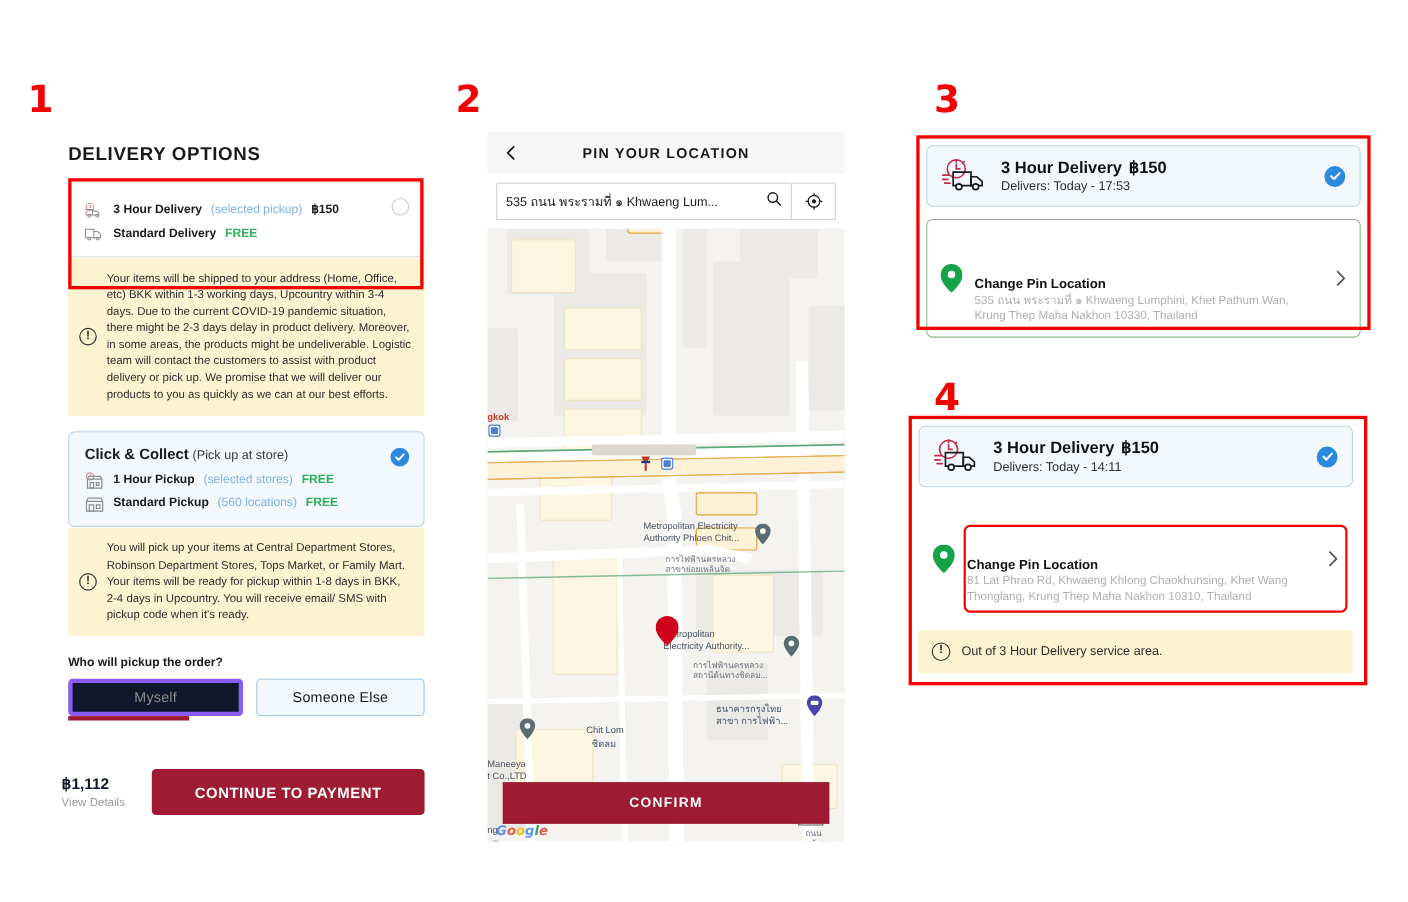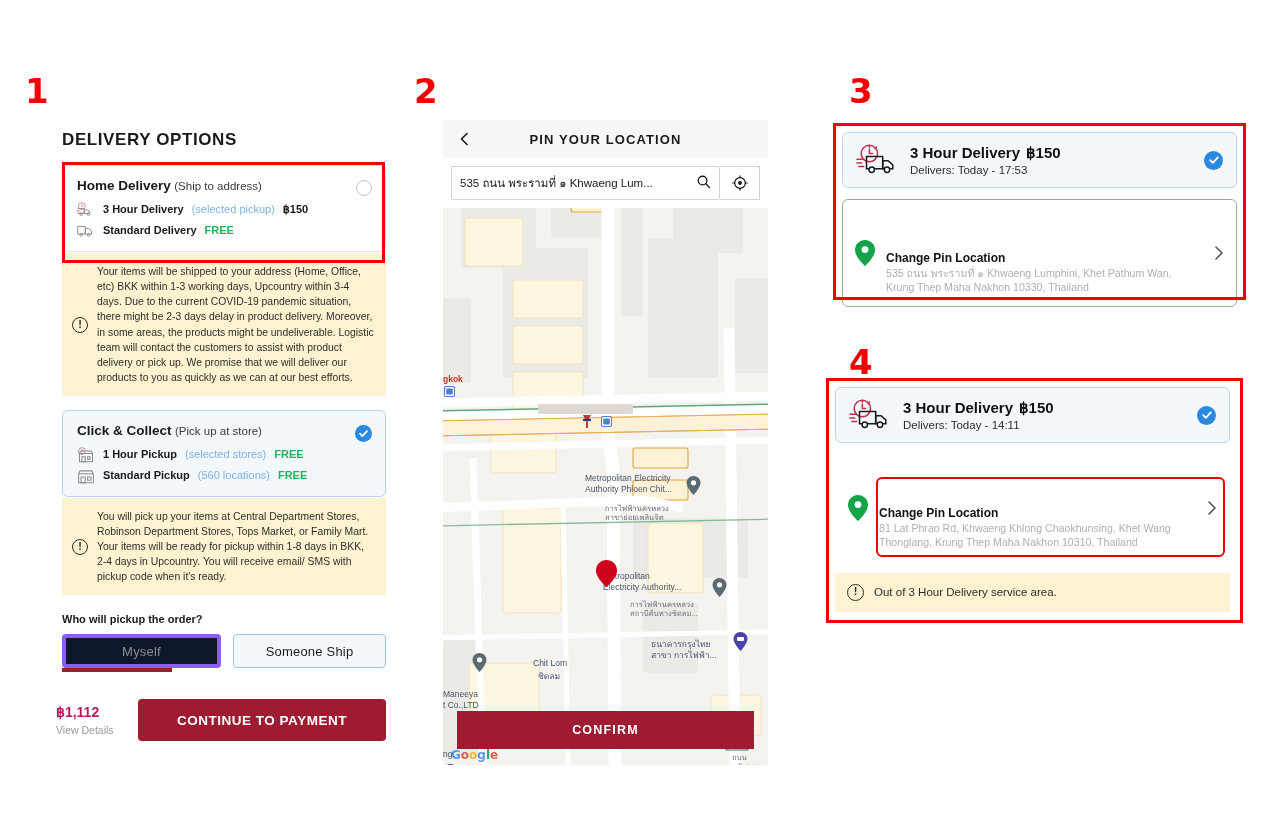--- a/index.html
+++ b/index.html
@@ -109,21 +109,21 @@
   .myself-underline {
     position: absolute; left: 0; bottom: -4px;
     width: 110px; height: 4px; background: #9e1b32;
   }
 
   .bottom-bar {
     position: absolute; left: 56px; top: 694px; width: 330px; height: 52px;
     background: #ffffff; display: flex; align-items: center;
   }
   .bb-left { width: 82px; }
-  .bb-price { font-weight: 700; font-size: 14px; color: #be185d; }
+  .bb-price { font-weight: 700; font-size: 14px; color: #0f172a; }
   .bb-details { font-size: 10.5px; color: #9a9a9a; margin-top: 4px; }
   .bb-cta {
     flex: 1; height: 42px; background: #9e1b32; border-radius: 4px;
     color: #fff; font-weight: 700; font-size: 13.5px; letter-spacing: .5px;
     display: flex; align-items: center; justify-content: center;
   }
 
   
   #panel2 {
     position: absolute; left: 443px; top: 120px;
@@ -173,20 +173,21 @@
   .m-confirm {
     position: absolute; left: 14px; right: 14px; bottom: 16px; height: 38px;
     background: #9e1b32; color: #fff; font-size: 12.5px; font-weight: 600;
     letter-spacing: 1.2px; display: flex; align-items: center;
     justify-content: center; z-index: 9;
   }
   .g-logo {
     position: absolute; left: 8px; bottom: 3px; font-size: 12px;
     font-weight: 700; font-family: "DejaVu Sans", sans-serif; z-index: 8;
     opacity: .85;
+    font-style: italic;
   }
   .g-logo span:nth-child(1){color:#4285F4}
   .g-logo span:nth-child(2){color:#DB4437}
   .g-logo span:nth-child(3){color:#F4B400}
   .g-logo span:nth-child(4){color:#4285F4}
   .g-logo span:nth-child(5){color:#0F9D58}
   .g-logo span:nth-child(6){color:#DB4437}
 
   
   .confirm-panel { position: absolute; width: 395px; }
@@ -240,24 +241,20 @@
 
   <div class="step-num" id="step-1">1</div>
   <div class="step-num" id="step-2">2</div>
   <div class="step-num" id="step-3">3</div>
   <div class="step-num" id="step-4">4</div>
 
   <div id="panel1">
     <div class="p1-title">DELIVERY OPTIONS</div>
 
     <div class="opt-card">
-      <div class="opt-head">
-        <b>Home Delivery</b>
-        <span class="sub">(Ship to address)</span>
-      </div>
       <div class="radio-empty"></div>
 
       <div class="opt-row">
         <span class="ico">
           <svg viewBox="0 0 26 20" fill="none" stroke="#d98b97" stroke-width="1.4">
             <circle cx="7" cy="6" r="5"></circle>
               <path d="M7 3.2v3h2.2"></path>
             <path d="M1 9.5h9.5v7H1.5M10.5 11.5h5l3 2.6v2.4h-8z" stroke="#8d8d8d"></path>
             <circle cx="6" cy="17.5" r="1.9" stroke="#8d8d8d"></circle>
               <circle cx="16.5" cy="17.5" r="1.9" stroke="#8d8d8d"></circle>
@@ -329,21 +326,21 @@
 
       <div class="info-box" id="cc-info">
         <span class="warn">!</span>
         <span>You will pick up your items at Central Department Stores, Robinson Department Stores, Tops Market, or Family Mart. Your items will be ready for pickup within 1-8 days in BKK, 2-4 days in Upcountry. You will receive email/ SMS with pickup code when it's ready.</span>
       </div>
     </div>
 
     <div class="pickup-q">Who will pickup the order?</div>
     <div class="who-row">
       <div class="who-btn inactive">Myself</div>
-      <div class="who-btn active">Someone Ship</div>
+      <div class="who-btn active">Someone Else</div>
       <div class="myself-underline"></div>
     </div>
   </div>
 
   <div class="bottom-bar">
     <div class="bb-left">
       <div class="bb-price">฿1,112</div>
       <div class="bb-details">View Details</div>
     </div>
     <div class="bb-cta">CONTINUE TO PAYMENT</div>

